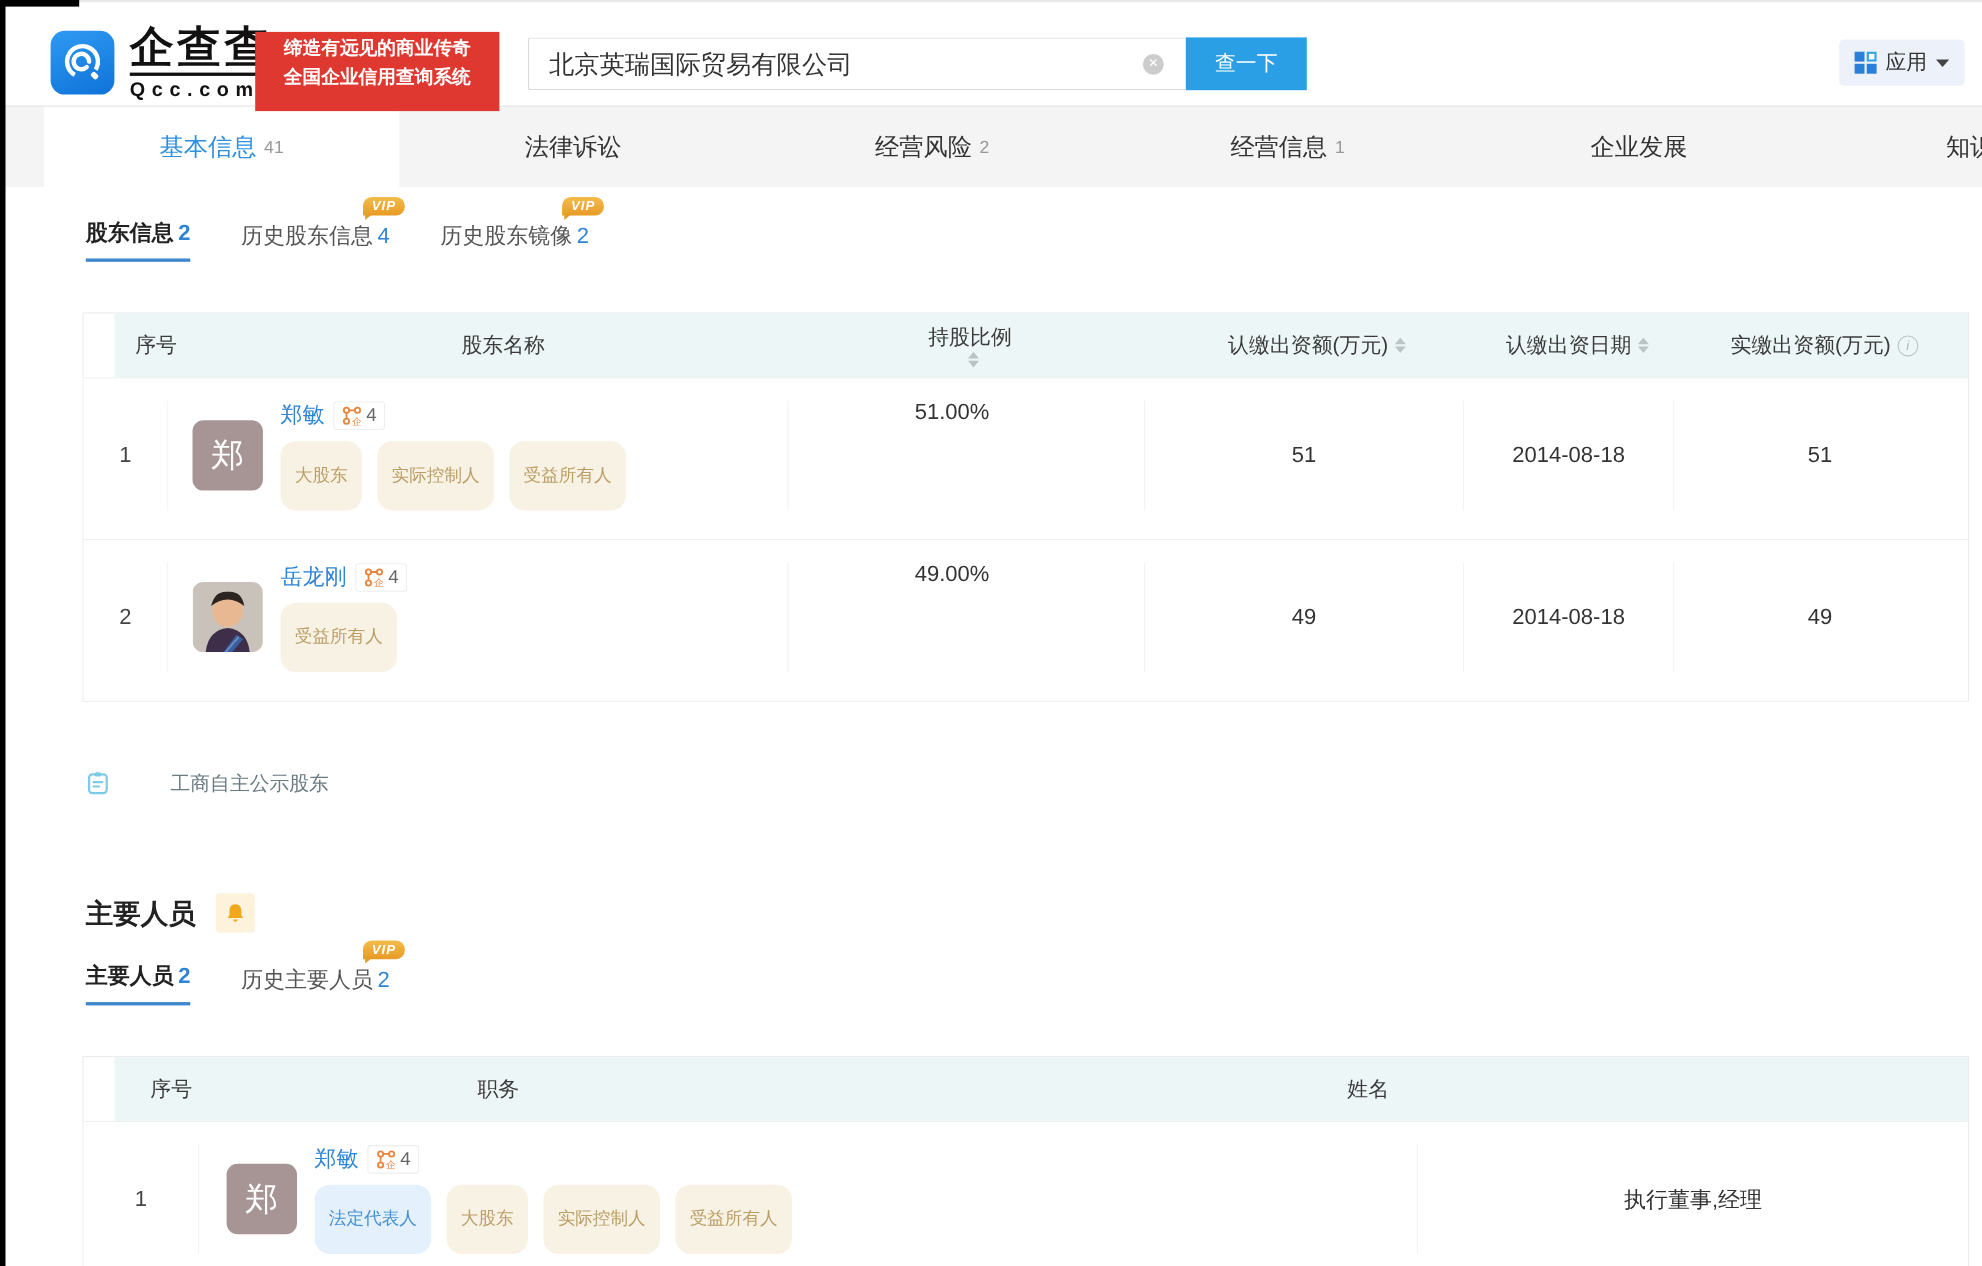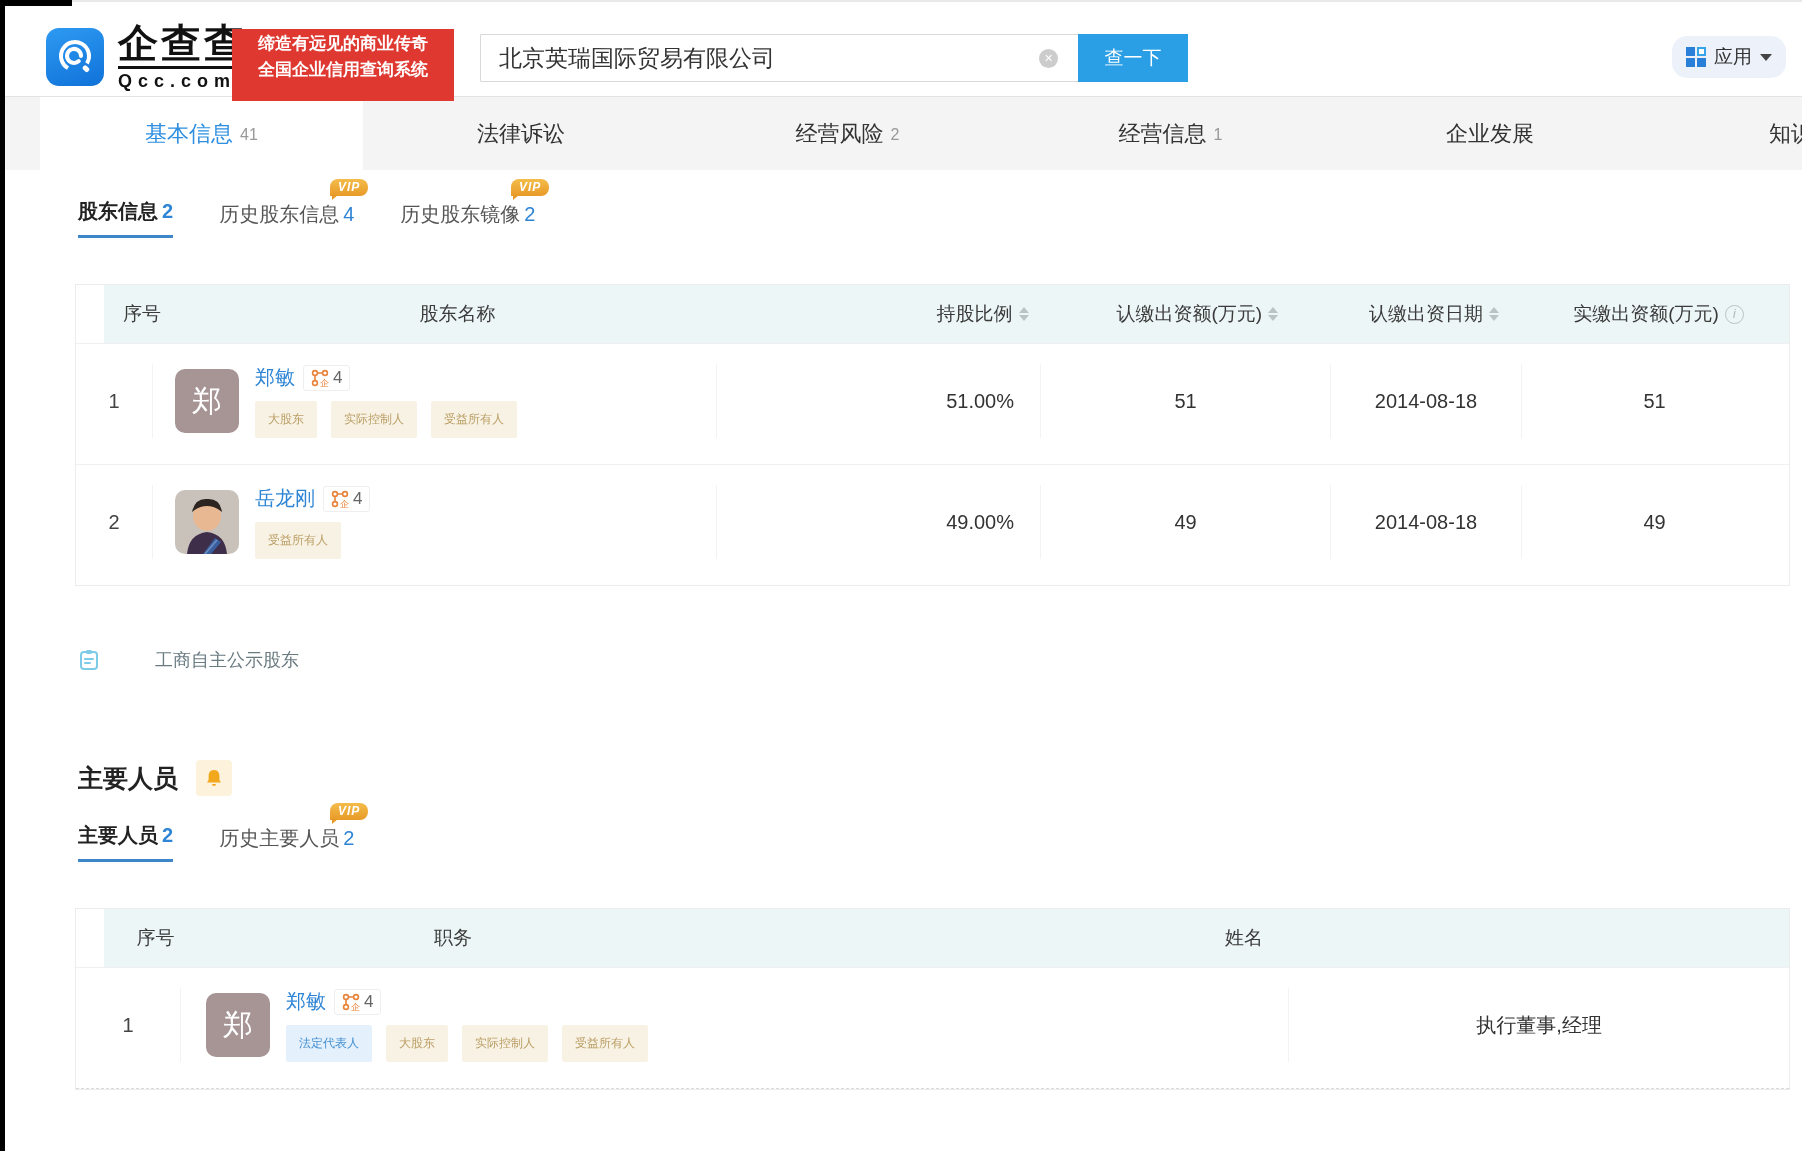--- a/index.html
+++ b/index.html
@@ -19,21 +19,21 @@
   .logo-domain { font-size:18px; font-weight:bold; color:#111; letter-spacing:6px; margin-top:2px; }
   .slogan { position:absolute; left:232px; top:27px; width:222px; height:72px; background:#de3831; color:#fff;
     font-size:17px; line-height:26px; text-align:center; padding-top:2px; font-weight:bold; }
   .searchwrap { position:absolute; left:480px; top:32px; display:flex; }
   .search-input { width:598px; height:48px; border:1px solid #d9d9d9; border-right:none; font-size:23px; color:#333;
     padding:0 48px 0 18px; outline:none; border-radius:2px 0 0 2px; font-family:inherit; }
   .clear-ic { position:absolute; right:130px; top:15px; width:19px; height:19px; border-radius:50%; background:#ccc;
     color:#fff; font-size:11px; line-height:19px; text-align:center; cursor:pointer; }
   .clear-ic::before { content:"✕"; }
   .search-btn { width:110px; height:48px; background:#2a9fe5; color:#fff; border:none; font-size:19px; cursor:pointer; font-family:inherit; }
-  .apps-pill { position:absolute; right:16px; top:34px; height:42px; background:#edf2fa; border-radius:15px;
+  .apps-pill { position:absolute; right:16px; top:34px; height:42px; background:#edf2fa; border-radius:4px;
     display:flex; align-items:center; padding:0 14px; cursor:pointer;text-align:center; }
   .grid-ic { display:grid; grid-template-columns:9px 9px; grid-template-rows:9px 9px; gap:2px; margin-right:8px; }
   .grid-ic span { background:#2a7fd8; }
   .grid-ic span:nth-child(2) { background:#fff; border:2px solid #35a4e8; }
   .apps-lbl { font-size:19px; color:#333; }
   .caret { width:0; height:0; border-left:6px solid transparent; border-right:6px solid transparent; border-top:7px solid #444; margin-left:8px; }
 
   
   .tabstrip { height:73px; background:#f4f4f4; display:flex; padding-left:40px; overflow:hidden; }
   .tab { width:323px; flex:none; display:flex; align-items:center; justify-content:center; font-size:22px; color:#333; cursor:pointer; white-space:nowrap; }
@@ -52,21 +52,21 @@
   .vipbadge::after { content:""; position:absolute; left:2px; bottom:-4px; border-left:6px solid #e89a28; border-bottom:5px solid transparent; }
 
   
   .tbl { margin:46px 12px 0 75px; width:1715px; border:1px solid #ececec; }
   .thead { display:flex; background:#edf6f6; height:58px; align-items:center; font-size:19px; color:#3a3a3a;margin-left:28px; }
   .trow { display:flex; border-top:1px solid #f0f0f0; background:#fff; }
   .cell { display:flex; align-items:center; justify-content:center; }
   .trow .cell { border-right:1px solid #f3f3f3; }
   .trow .cell:last-child { border-right:none; }
   
-  .c1 { width:77px; }  .c2 { width:564px; } .c3 { width:324px; justify-content:flex-end; padding-right:26px; }
+  .c1 { width:77px; }  .c2 { width:564px; } .c3 { width:324px; justify-content:flex-start; padding-right:26px;flex-direction:column; }
   .c4 { width:290px; } .c5 { width:191px; } .c6 { width:265px; }
   .thead .c2 { justify-content:center; }
   .trow  .c2 { justify-content:flex-start; padding-left:22px; }
   .num { font-size:20px; color:#333; }
   .rowno { font-size:20px; color:#444; }
 
   .sort { display:inline-flex; flex-direction:column; margin-left:6px; }
   .sort::before { content:""; border-left:5px solid transparent; border-right:5px solid transparent; border-bottom:6px solid #b9c4c6; margin-bottom:2px; }
   .sort::after  { content:""; border-left:5px solid transparent; border-right:5px solid transparent; border-top:6px solid #b9c4c6; }
   .info-i { width:19px; height:19px; border:1px solid #b9c4c6; border-radius:50%; color:#a9b6b8; font-size:12px;
@@ -77,21 +77,21 @@
   .avatar { width:64px; height:64px; border-radius:10px; background:#a79595; color:#fff; font-size:30px;
     display:flex; align-items:center; justify-content:center; flex:none; }
   .avatar-photo { width:64px; height:64px; border-radius:10px; overflow:hidden; flex:none; }
   .pinfo { margin-left:16px; }
   .nline { display:flex; align-items:center; }
   .namelink { font-size:20px; color:#2e84d5; cursor:pointer; }
   .linkbadge { display:inline-flex; align-items:center; border:1px solid #eee; background:#fff; border-radius:3px;
     padding:2px 7px; margin-left:8px; cursor:pointer; }
   .linkbadge .n { font-size:17px; color:#666; margin-left:4px; }
   .tagline { display:flex; margin-top:10px; }
-  .tag { background:#f7f2e3; color:#bb9e66; font-size:12px; padding:10px 13px; margin-right:14px; border-radius:2px; white-space:nowrap; }
+  .tag { background:#f7f2e3; color:#bb9e66; font-size:16px; padding:21px 13px; margin-right:14px; border-radius:14px; white-space:nowrap; }
   .tag.blue { background:#e4f1fc; color:#4490d2; }
 
   .footnote { display:flex; align-items:center; margin:62px 0 0 78px; font-size:18px; color:#697a81;gap:47px; }
   .footnote svg { margin-right:8px; }
 
   .section-title { display:flex; align-items:center; margin:88px 0 0 78px; }
   .section-title .t { font-size:25px; font-weight:bold; color:#222; }
   .bellwrap { width:36px; height:36px; border-radius:4px; background:#fdf3dc; margin-left:18px;
     display:flex; align-items:center; justify-content:center; cursor:pointer; }
 

